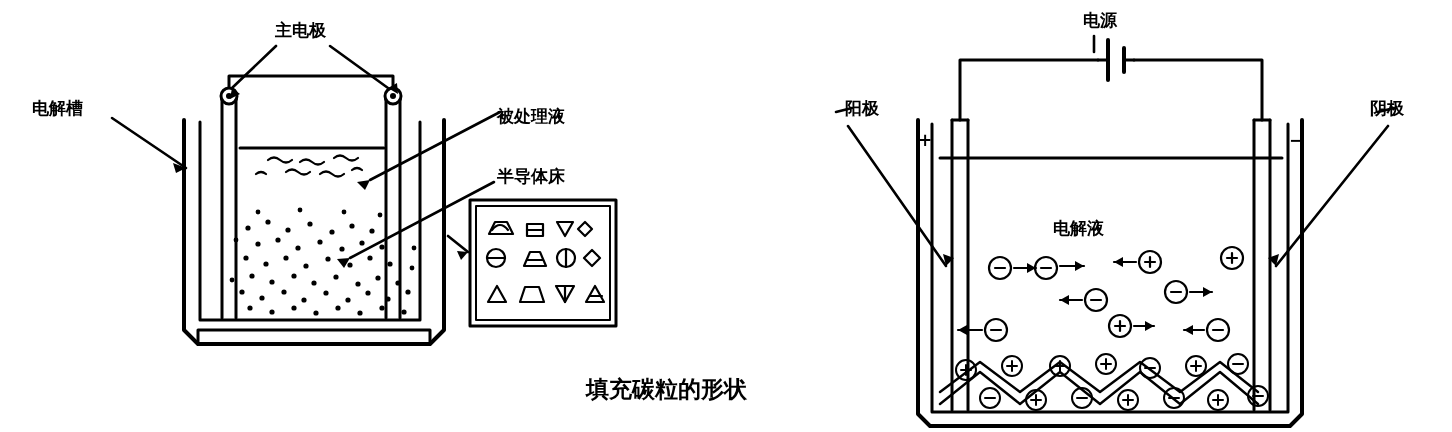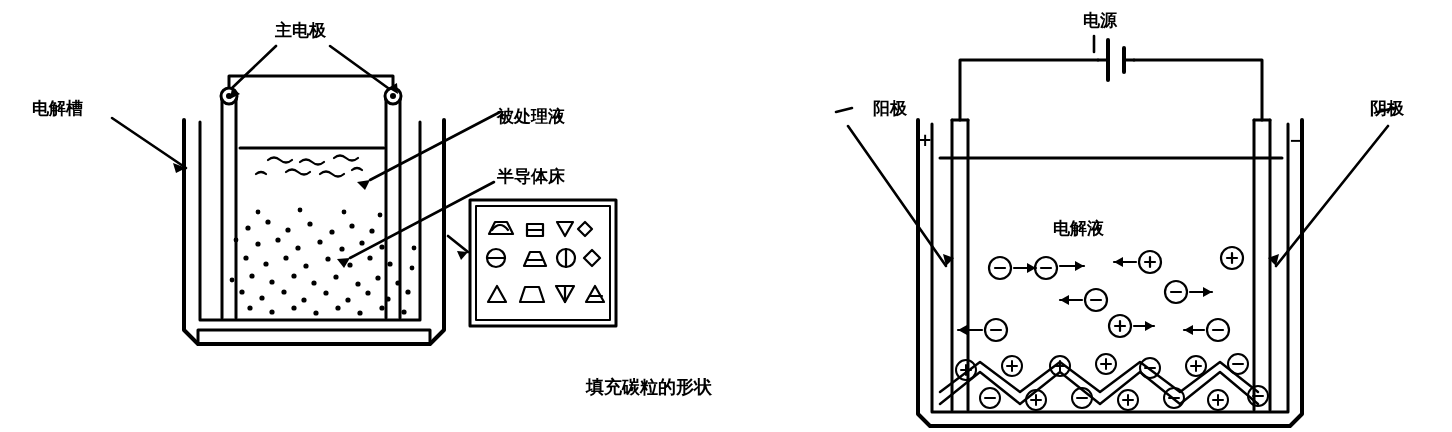--- a/index.html
+++ b/index.html
@@ -20,21 +20,21 @@
   .lbl {
     position: absolute;
     color: #000000;
     font-size: 17px;
     font-family: "DejaVu Sans", "Liberation Sans", sans-serif;
     white-space: nowrap;
     line-height: 1;
     font-weight: 600;
   }
   .lbl-big {
-    font-size: 18px;
+    font-size: 23px;
   }
   svg {
     position: absolute;
     left: 0;
     top: 0;
   }
 </style>
 </head>
 <body>
 
@@ -324,19 +324,19 @@
   </svg>
 
   <div class="lbl" style="left:275px; top:22px;">主电极</div>
   <div class="lbl" style="left:32px; top:100px;font-family:Liberation Serif, serif;">电解槽</div>
   <div class="lbl" style="left:497px; top:108px;">被处理液</div>
   <div class="lbl" style="left:497px; top:160px;margin-top:8px;">半导体床</div>
 
   <div class="lbl lbl-big" style="left:586px; top:378px;">填充碳粒的形状</div>
 
   <div class="lbl" style="left:1083px; top:12px;">电源</div>
-  <div class="lbl" style="left:845px; top:100px;margin-left:28px;">阳极</div>
+  <div class="lbl" style="left:845px; top:100px;">阳极</div>
   <div class="lbl" style="left:918px; top:132px;">+</div>
   <div class="lbl" style="left:1345px; top:100px;margin-left:25px;">阴极</div>
   <div class="lbl" style="left:1289px; top:132px;">−</div>
   <div class="lbl" style="left:1053px; top:192px;margin-top:28px;">电解液</div>
 
 </div>
 
 </body></html>

